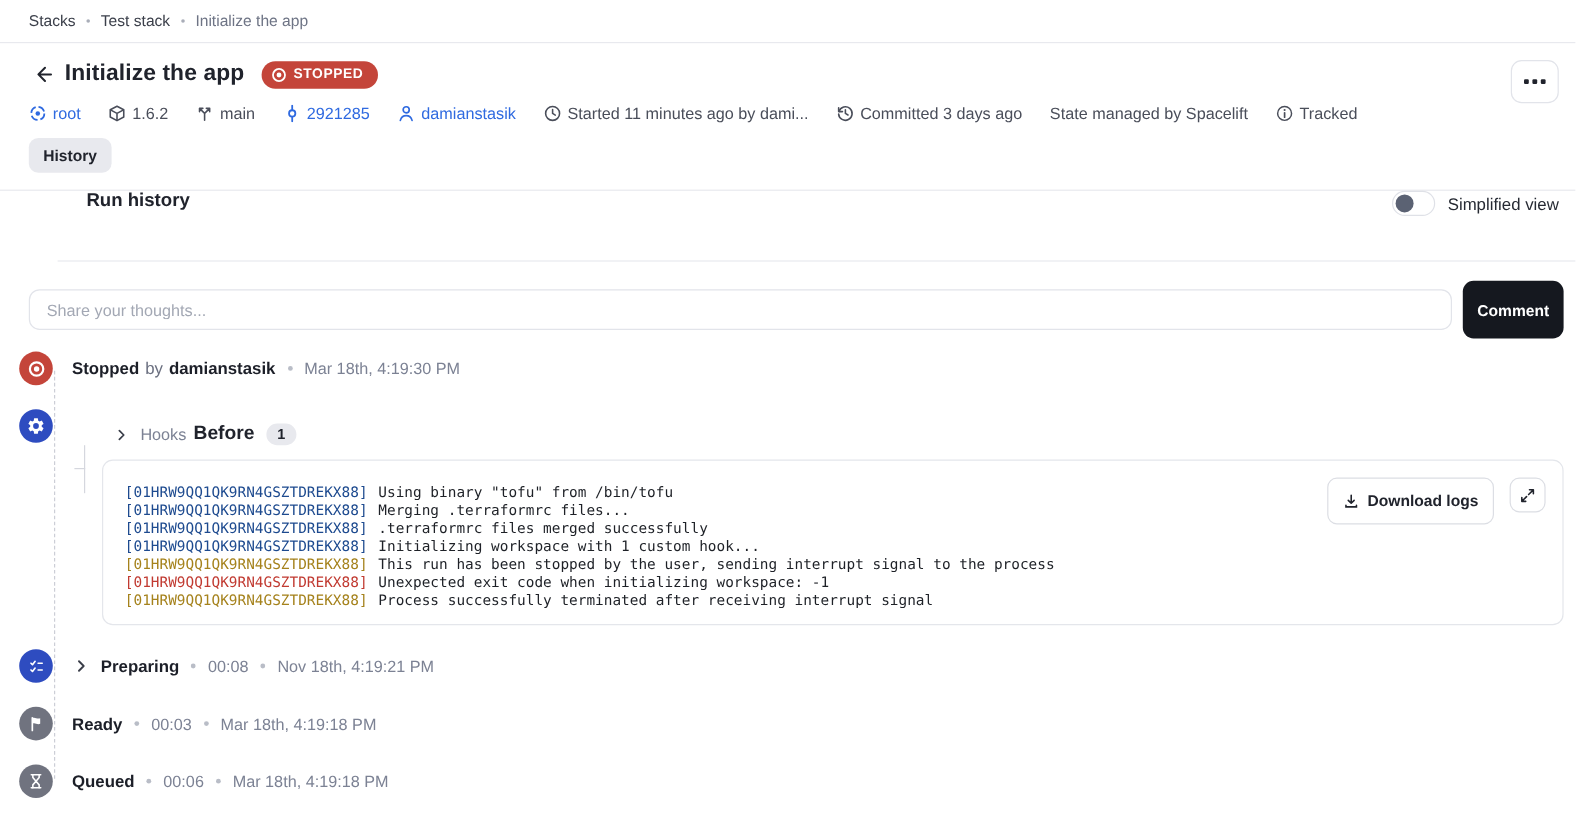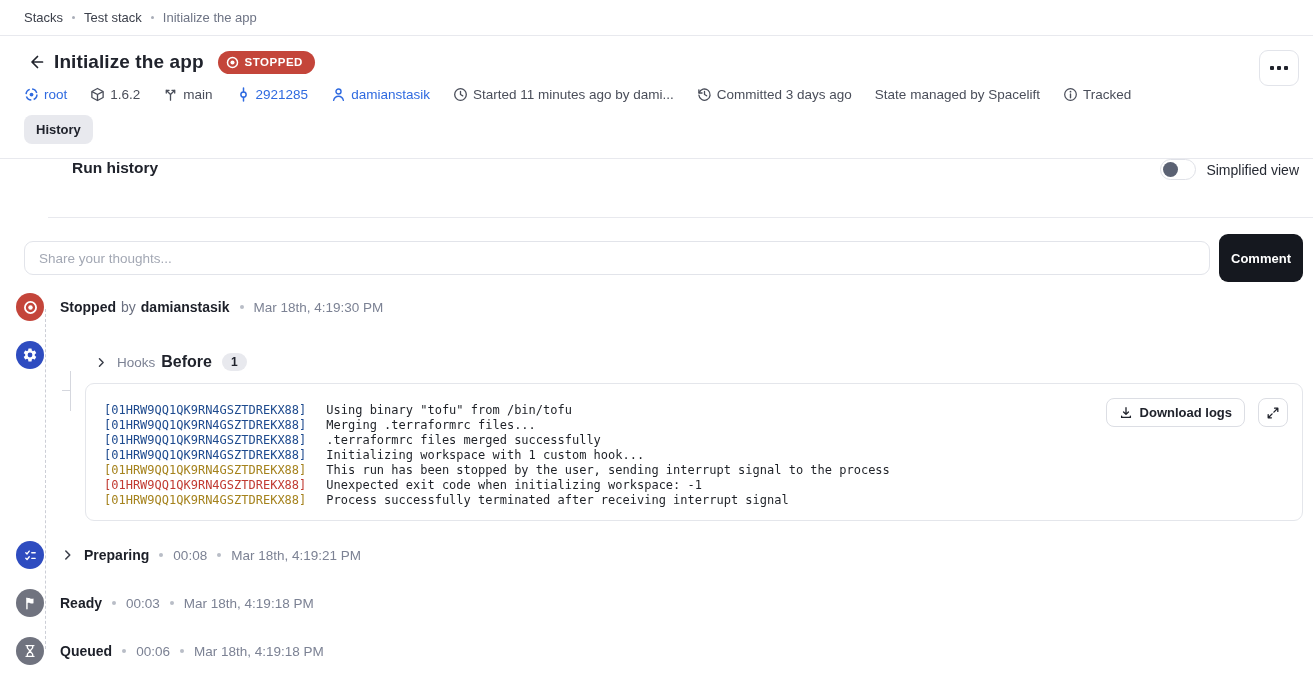--- a/index.html
+++ b/index.html
@@ -82,26 +82,26 @@
   .hooks-badge { margin-left: 10px; background: #e8e9ee; border-radius: 10px; padding: 2px 9px;
     font-size: 12px; font-weight: 700; color: #20232c; }
   .hook-vline { position: absolute; left: 54px; top: 30px; height: 40px; border-left: 1px solid #d5d7de; }
   .hook-tick { position: absolute; left: 46px; top: 49px; width: 9px; border-top: 1px solid #d5d7de; }
 
   
   .log-box { position: relative; margin: 8px 0 0 25px; border: 1px solid #e4e6eb; border-radius: 9px;
     background: #fff; padding: 19px 18px 12px 18px; }
   .log-line { font-family: "DejaVu Sans Mono", monospace; font-size: 12px; line-height: 15px;
     white-space: nowrap; color: #1e2127; }
-  .log-line .ts { margin-right: 20px; }
+  .log-line .ts { margin-right: 9px; }
   .ts.info { color: #1d4a8f; }
   .ts.warning { color: #a5821c; }
   .ts.error { color: #c13a31; }
   .log-actions { position: absolute; top: 14px; right: 14px; display: flex; gap: 13px; }
-  .dl-btn { height: 29px; display: flex; align-items: center; gap: 7px; border: 1px solid #dcdee4;
+  .dl-btn { height: 39px; display: flex; align-items: center; gap: 7px; border: 1px solid #dcdee4;
     border-radius: 8px; background: #fff; padding: 0 12px; font-size: 13px; font-weight: 700;
     color: #20232c; cursor: pointer; font-family: "Liberation Sans", sans-serif; }
   .expand-btn { width: 30px; height: 29px; border: 1px solid #dcdee4; border-radius: 8px;
     background: #fff; display: flex; align-items: center; justify-content: center; cursor: pointer; }
 </style>
 </head>
 <body>
 
 <div class="breadcrumb-bar">
   <span class="crumb">Stacks</span>
@@ -298,21 +298,21 @@
         <div class="entry-head">
           <span class="chev-btn">
             <svg width="14" height="14" viewBox="0 0 16 16">
               <path d="M5.5 3.5L10 8l-4.5 4.5" fill="none" stroke="#3a3e49" stroke-width="1.8" stroke-linecap="round" stroke-linejoin="round"></path>
             </svg>
           </span>
           <span class="entry-title">Preparing</span>
           <span class="sep-dot"></span>
           <span class="muted">00:08</span>
           <span class="sep-dot"></span>
-          <span class="muted">Mar 18th, 4:19:21 PM</span>
+          <span class="muted">Nov 18th, 4:19:21 PM</span>
         </div>
       </div>
     </div>
 
     <div class="entry">
       <span class="tl-icon gray">
         <svg width="14" height="14" viewBox="0 0 16 16">
           <path d="M4.5 14.5v-12" stroke="#fff" stroke-width="1.6" stroke-linecap="round" fill="none"></path>
           <path d="M4.5 2.8c2.5-1.6 4.5 1.4 7.5 0v5.4c-3 1.4-5-1.6-7.5 0z" fill="#fff"></path>
         </svg>

